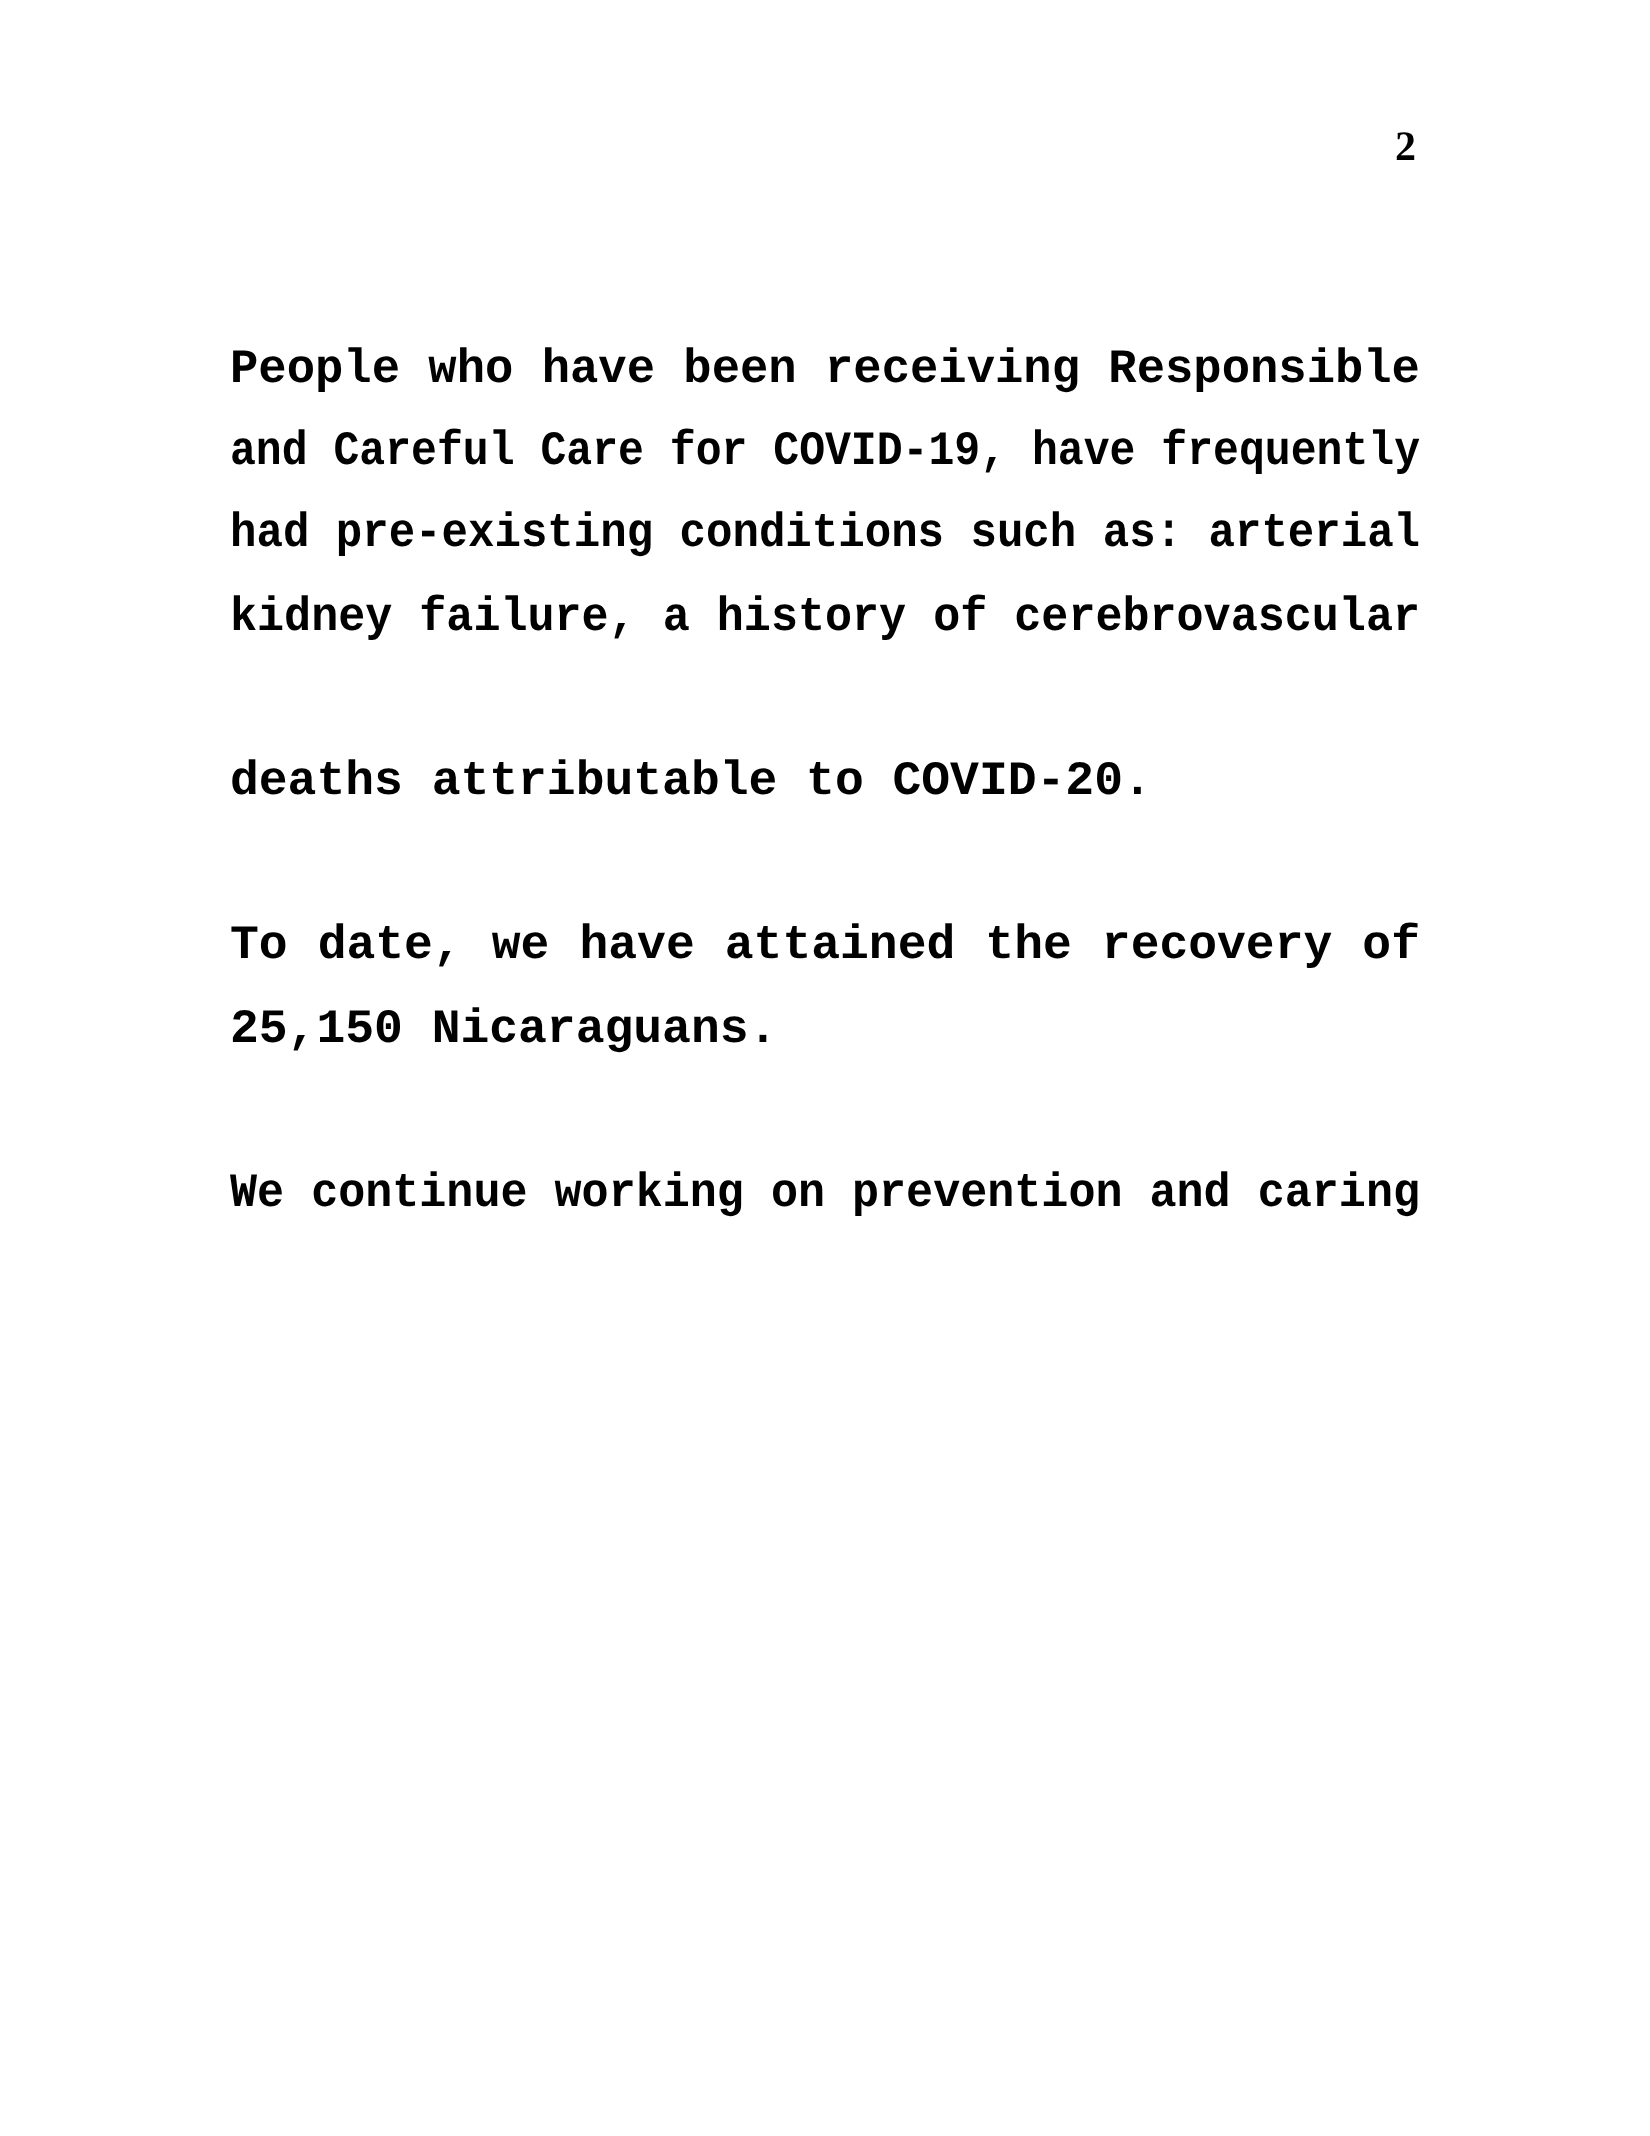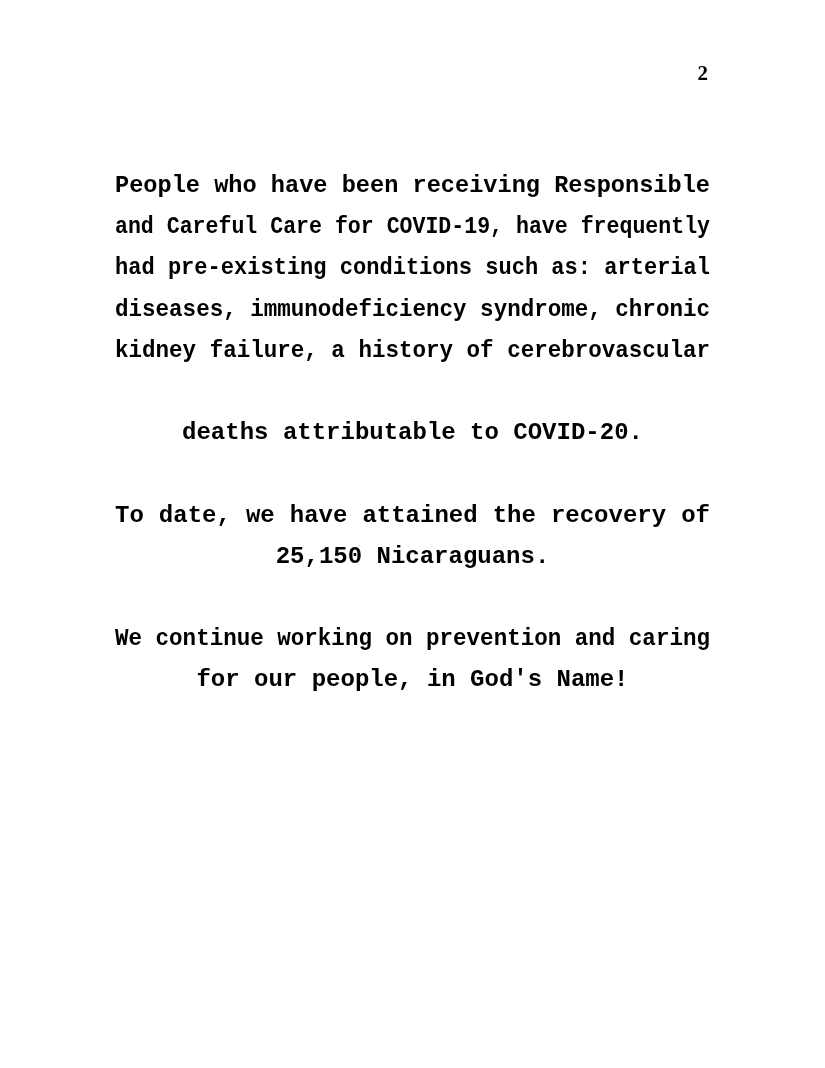--- a/index.html
+++ b/index.html
@@ -31,21 +31,21 @@
   .body-text {
     position: absolute;
     left: 115px;
     top: 165px;
     width: 595px;
     font-size: 24px;
     font-weight: 700;
     color: #000000;
   }
 
-  .para { margin: 0 0 41.2px 0; text-align: center; }
+  .para { margin: 0 0 41.2px 0; }
 
   .line {
     height: 41.2px;
     line-height: 41.2px;
     white-space: pre;
   }
 
   .line > span {
     display: inline-block;
     white-space: pre;
@@ -58,32 +58,30 @@
 <div class="page">
 
   <div class="page-number">2</div>
 
   <div class="body-text">
 
     <div class="para">
       <div class="line"><span style="transform: scaleX(0.9836);">People who have been receiving Responsible</span></div>
       <div class="line"><span style="transform: scaleX(0.8981);">and Careful Care for COVID-19, have frequently</span></div>
       <div class="line"><span style="transform: scaleX(0.9181);">had pre-existing conditions such as: arterial</span></div>
-      <div class="line"><span style="transform: scaleX(0.9389);">diseases, immunodeficiency syndrome, chronic</span></div>
       <div class="line"><span style="transform: scaleX(0.9389);">kidney failure, a history of cerebrovascular</span></div>
     </div>
 
     <div class="para">
       <div class="line"><span>deaths attributable to COVID-20.</span></div>
     </div>
 
     <div class="para">
       <div class="line"><span style="word-spacing: 0.64px;">To date, we have attained the recovery of</span></div>
       <div class="line"><span>25,150 Nicaraguans.</span></div>
     </div>
 
     <div class="para">
       <div class="line"><span style="transform: scaleX(0.9389);">We continue working on prevention and caring</span></div>
-      <div class="line"><span>for our people, in God's Name!</span></div>
     </div>
 
   </div>
 </div>
 
 </body></html>

